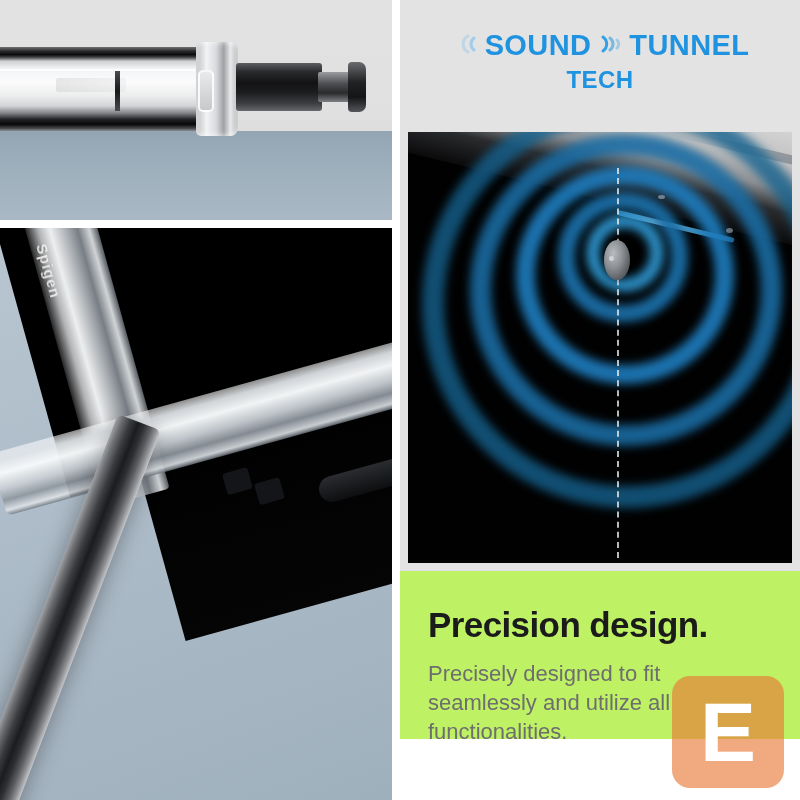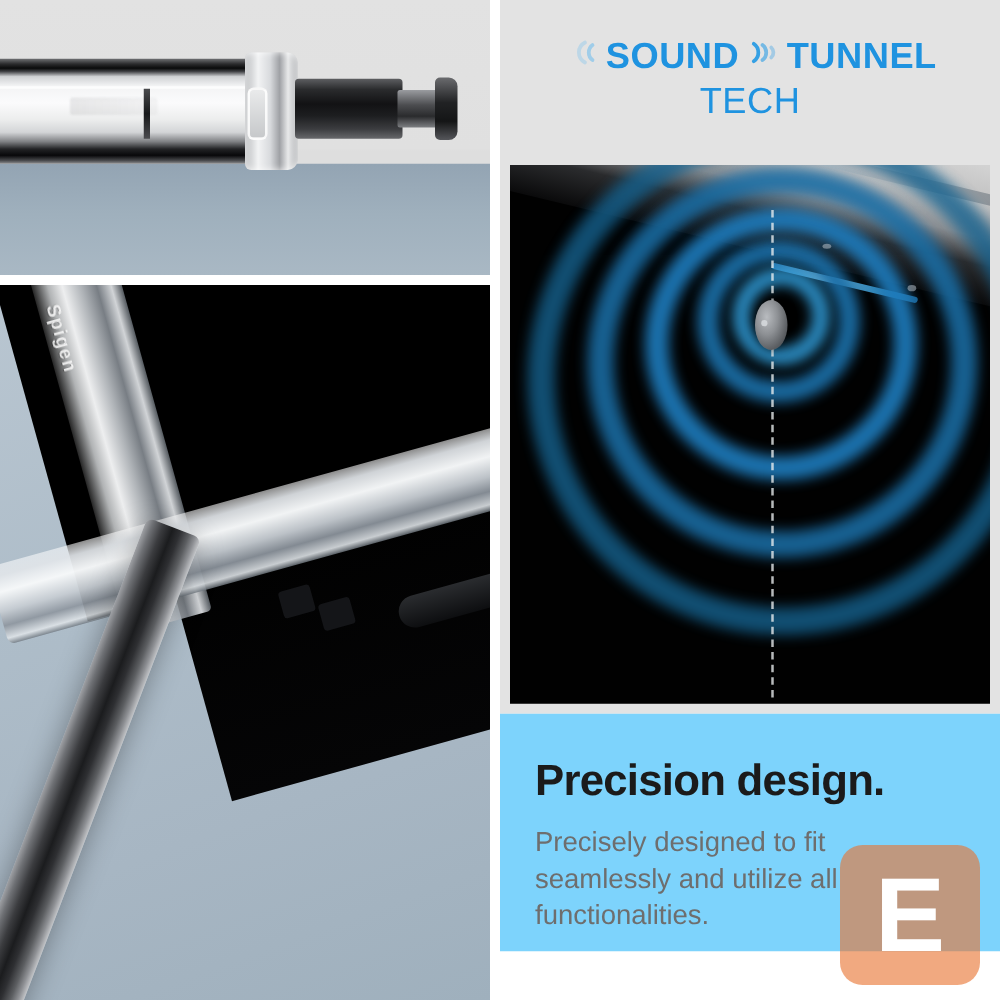--- a/index.html
+++ b/index.html
@@ -95,21 +95,21 @@
       transform:rotate(21deg); transform-origin:0 0;
       border-radius:6px; box-shadow:0 6px 22px rgba(0,0,0,.35); }
 
   
   #panel-sound { left:400px; top:0; width:400px; height:571px; background:#e3e3e3; }
   .sound-head { position:absolute; left:0; top:28px; width:100%; text-align:center;
       line-height:1.22; }
   .sound-line { color:#1f93e0; font-size:29px; font-weight:700; letter-spacing:.4px;
       white-space:nowrap; }
   .wavemark { display:inline-block; vertical-align:middle; margin:0 4px; }
-  .sound-sub { color:#1f93e0; font-size:29px; font-weight:400; letter-spacing:.4px; }
+  .sound-sub { color:#1f93e0; font-size:24px; font-weight:700; letter-spacing:.4px; }
 
   
   .screen-black { position:absolute; left:8px; top:132px; width:384px; height:431px;
       background:#010101; overflow:hidden; }
   
   .bezel-light { position:absolute; left:-40px; top:-60px; width:560px; height:200px;
       background:linear-gradient(180deg,#dcdcdc 0%,#d2d2d2 46%,#bfbfbf 62%,#8e9093 74%,#2a2b2d 85%,#0a0a0b 100%);
       transform:rotate(13.5deg); transform-origin:100% 0; }
   .bezel-edge { position:absolute; left:-40px; top:56px; width:560px; height:9px;
       background:linear-gradient(90deg,#6d7175,#cfd3d6 40%,#9aa0a5 70%,#5d6165);
@@ -124,21 +124,21 @@
   .dashline { position:absolute; left:209px; top:36px; width:0; height:390px;
       border-left:2px dashed rgba(235,238,240,.78); }
   .pill { position:absolute; left:196px; top:108px; width:26px; height:40px;
       background:radial-gradient(ellipse at 36% 34%, #b9bcc0 0%, #8d9094 38%, #5a5d61 72%, #3b3e42 100%);
       border-radius:50%/50%; box-shadow:0 0 8px rgba(0,0,0,.55); }
   .pill:after { content:""; position:absolute; left:5px; top:16px; width:5px; height:5px;
       background:#d7dade; border-radius:50%; opacity:.85; }
   .cam-dot { position:absolute; background:rgba(180,190,198,.55); border-radius:50%; }
 
   
-  #panel-copy { left:400px; top:571px; width:400px; height:190px; background:#7dd3fc; }
+  #panel-copy { left:400px; top:571px; width:400px; height:168px; background:#bef264; }
   .headline { position:absolute; left:28px; top:34px; color:#1b1b1b;
       font-size:35px; font-weight:700; letter-spacing:-.6px; }
   .subcopy { position:absolute; left:28px; top:88px; width:300px; color:#6e6e6e;
       font-size:22px; font-weight:400; line-height:1.32; }
 
   
   .wm-text { position:absolute; left:122px; top:690px; width:560px;
       font-size:74px; font-weight:800; letter-spacing:-1px;
       color:rgba(84,92,100,.62); white-space:nowrap; pointer-events:none; }
   .wm-logo { position:absolute; left:672px; top:676px; width:112px; height:112px;

